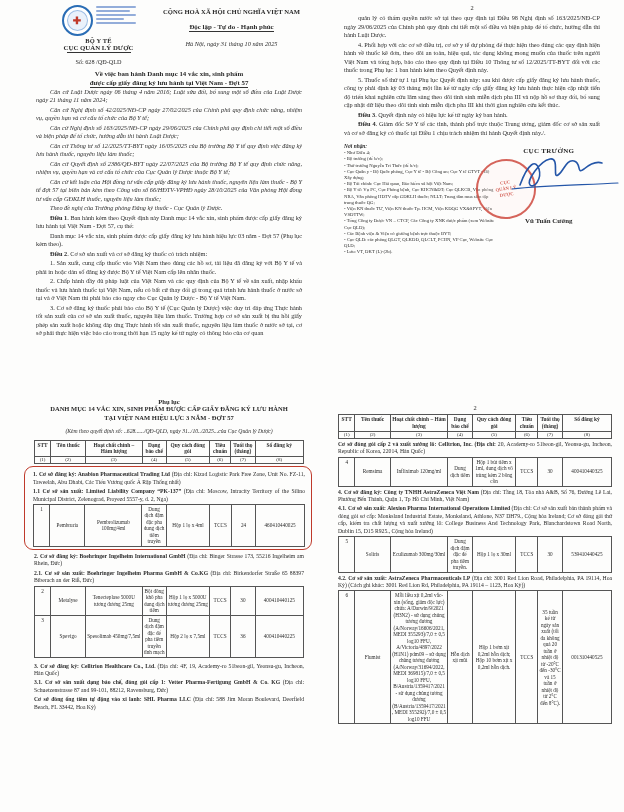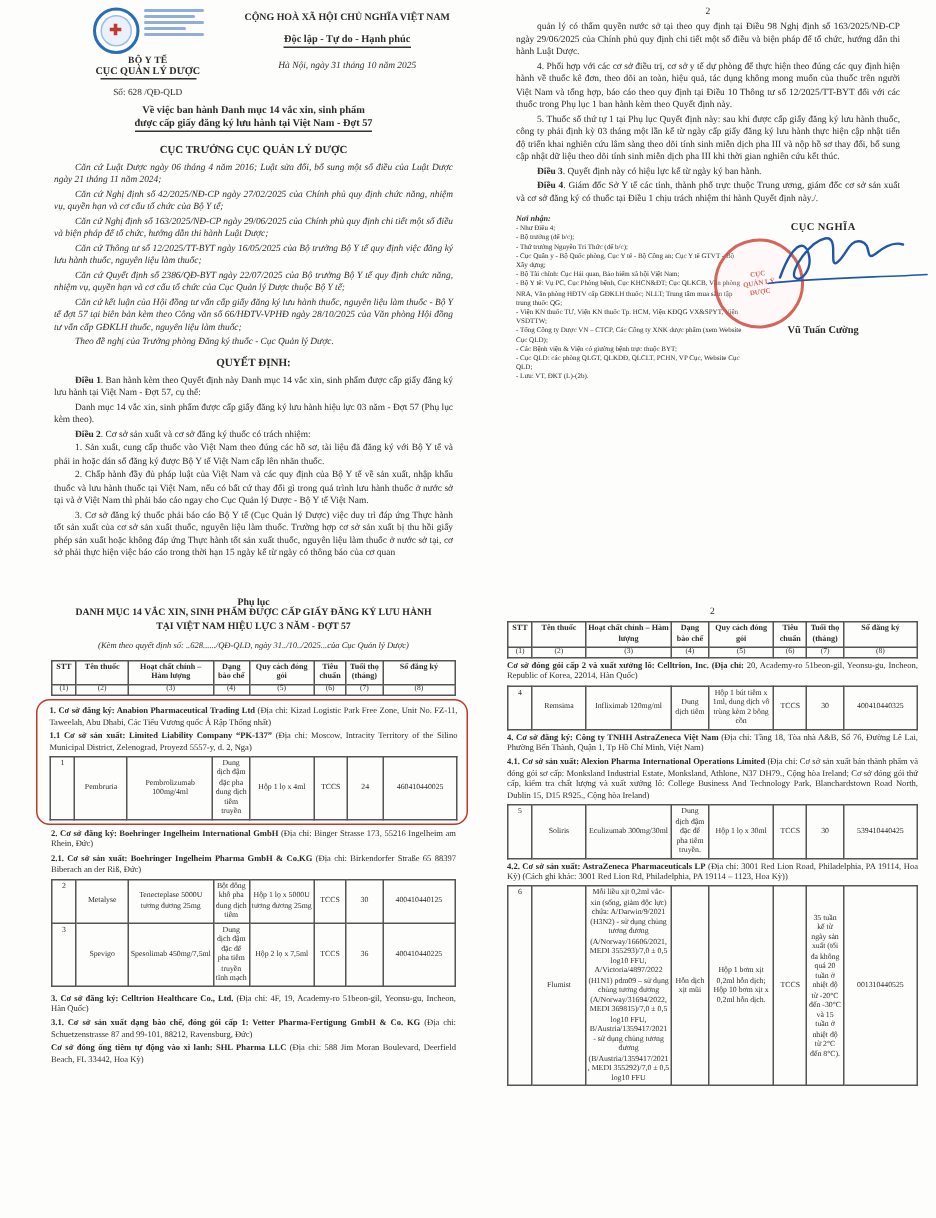--- a/index.html
+++ b/index.html
@@ -98,31 +98,29 @@
       <div class="t-motto1">CỘNG HOÀ XÃ HỘI CHỦ NGHĨA VIỆT NAM</div>
       <div><span class="t-motto2">Độc lập - Tự do - Hạnh phúc</span></div>
       <div class="t-date">Hà Nội, ngày 31 tháng 10 năm 2025</div>
     </div>
   </div>
 
   <div class="doc-sub">
     <div>Về việc ban hành Danh mục 14 vắc xin, sinh phẩm</div>
     <div><span class="u">được cấp giấy đăng ký lưu hành tại Việt Nam - Đợt 57</span></div>
   </div>
-  <div class="authority">CỤC TRƯỞNG CỤC QUẢN LÝ DƯỢC</div>
 
   <div class="doc-text">
     <p class="recital">Căn cứ Luật Dược ngày 06 tháng 4 năm 2016; Luật sửa đổi, bổ sung một số điều của Luật Dược ngày 21 tháng 11 năm 2024;</p>
     <p class="recital">Căn cứ Nghị định số 42/2025/NĐ-CP ngày 27/02/2025 của Chính phủ quy định chức năng, nhiệm vụ, quyền hạn và cơ cấu tổ chức của Bộ Y tế;</p>
     <p class="recital">Căn cứ Nghị định số 163/2025/NĐ-CP ngày 29/06/2025 của Chính phủ quy định chi tiết một số điều và biện pháp để tổ chức, hướng dẫn thi hành Luật Dược;</p>
     <p class="recital">Căn cứ Thông tư số 12/2025/TT-BYT ngày 16/05/2025 của Bộ trưởng Bộ Y tế quy định việc đăng ký lưu hành thuốc, nguyên liệu làm thuốc;</p>
     <p class="recital">Căn cứ Quyết định số 2386/QĐ-BYT ngày 22/07/2025 của Bộ trưởng Bộ Y tế quy định chức năng, nhiệm vụ, quyền hạn và cơ cấu tổ chức của Cục Quản lý Dược thuộc Bộ Y tế;</p>
     <p class="recital">Căn cứ kết luận của Hội đồng tư vấn cấp giấy đăng ký lưu hành thuốc, nguyên liệu làm thuốc - Bộ Y tế đợt 57 tại biên bản kèm theo Công văn số 66/HĐTV-VPHĐ ngày 28/10/2025 của Văn phòng Hội đồng tư vấn cấp GĐKLH thuốc, nguyên liệu làm thuốc;</p>
     <p class="recital">Theo đề nghị của Trưởng phòng Đăng ký thuốc - Cục Quản lý Dược.</p>
-    <div class="order-head">QUYẾT ĐỊNH:</div>
     <p><b>Điều 1</b><span>. Ban hành kèm theo Quyết định này Danh mục 14 vắc xin, sinh phẩm được cấp giấy đăng ký lưu hành tại Việt Nam - Đợt 57, cụ thể:</span></p>
     <p><b></b><span>Danh mục 14 vắc xin, sinh phẩm được cấp giấy đăng ký lưu hành hiệu lực 03 năm - Đợt 57 (Phụ lục kèm theo).</span></p>
     <p><b>Điều 2</b><span>. Cơ sở sản xuất và cơ sở đăng ký thuốc có trách nhiệm:</span></p>
     <p><b></b><span>1. Sản xuất, cung cấp thuốc vào Việt Nam theo đúng các hồ sơ, tài liệu đã đăng ký với Bộ Y tế và phải in hoặc dán số đăng ký được Bộ Y tế Việt Nam cấp lên nhãn thuốc.</span></p>
     <p><b></b><span>2. Chấp hành đầy đủ pháp luật của Việt Nam và các quy định của Bộ Y tế về sản xuất, nhập khẩu thuốc và lưu hành thuốc tại Việt Nam, nếu có bất cứ thay đổi gì trong quá trình lưu hành thuốc ở nước sở tại và ở Việt Nam thì phải báo cáo ngay cho Cục Quản lý Dược - Bộ Y tế Việt Nam.</span></p>
     <p><b></b><span>3. Cơ sở đăng ký thuốc phải báo cáo Bộ Y tế (Cục Quản lý Dược) việc duy trì đáp ứng Thực hành tốt sản xuất của cơ sở sản xuất thuốc, nguyên liệu làm thuốc. Trường hợp cơ sở sản xuất bị thu hồi giấy phép sản xuất hoặc không đáp ứng Thực hành tốt sản xuất thuốc, nguyên liệu làm thuốc ở nước sở tại, cơ sở phải thực hiện việc báo cáo trong thời hạn 15 ngày kể từ ngày có thông báo của cơ quan</span></p>
   </div>
 </div>
 
 <div class="page" id="p2">
@@ -144,21 +142,21 @@
       <div>- Cục Quân y - Bộ Quốc phòng, Cục Y tế - Bộ Công an; Cục Y tế GTVT - Bộ Xây dựng;</div>
       <div>- Bộ Tài chính: Cục Hải quan, Bảo hiểm xã hội Việt Nam;</div>
       <div>- Bộ Y tế: Vụ PC, Cục Phòng bệnh, Cục KHCN&amp;ĐT; Cục QLKCB, Văn phòng NRA, Văn phòng HĐTV cấp GĐKLH thuốc; NLLT; Trung tâm mua sắm tập trung thuốc QG;</div>
       <div>- Viện KN thuốc TƯ, Viện KN thuốc Tp. HCM, Viện KĐQG VX&amp;SPYT, Viện VSDTTW;</div>
       <div>- Tổng Công ty Dược VN – CTCP, Các Công ty XNK dược phẩm (xem Website Cục QLD);</div>
       <div>- Các Bệnh viện &amp; Viện có giường bệnh trực thuộc BYT;</div>
       <div>- Cục QLD: các phòng QLGT, QLKDĐ, QLCLT, PCHN, VP Cục, Website Cục QLD;</div>
       <div>- Lưu: VT, ĐKT (L)-(2b).</div>
     </div>
     <div class="signblock">
-      <div class="sign-title">CỤC NGHĨA</div>
+      <div class="sign-title">CỤC TRƯỞNG</div>
       <div class="stamp">
         <span>CỤC</span>
         <span>QUẢN LÝ</span>
         <span>DƯỢC</span>
       </div>
       <svg class="sig-svg" width="115" height="58" viewBox="0 0 115 58">
         <path d="M14 40 C 22 18, 30 14, 33 24 C 36 34, 28 44, 24 40 C 20 36, 34 16, 44 14 C 54 12, 46 34, 52 30 C 58 26, 60 14, 68 16 C 76 18, 70 30, 78 24 C 84 19, 90 16, 96 18" fill="none" stroke="#2456a8" stroke-width="1.6" stroke-linecap="round"></path>
         <path d="M6 44 C 40 40, 80 40, 112 38" fill="none" stroke="#2456a8" stroke-width="1.1" stroke-linecap="round"></path>
       </svg>
       <div class="sign-name">Vũ Tuấn Cường</div>

